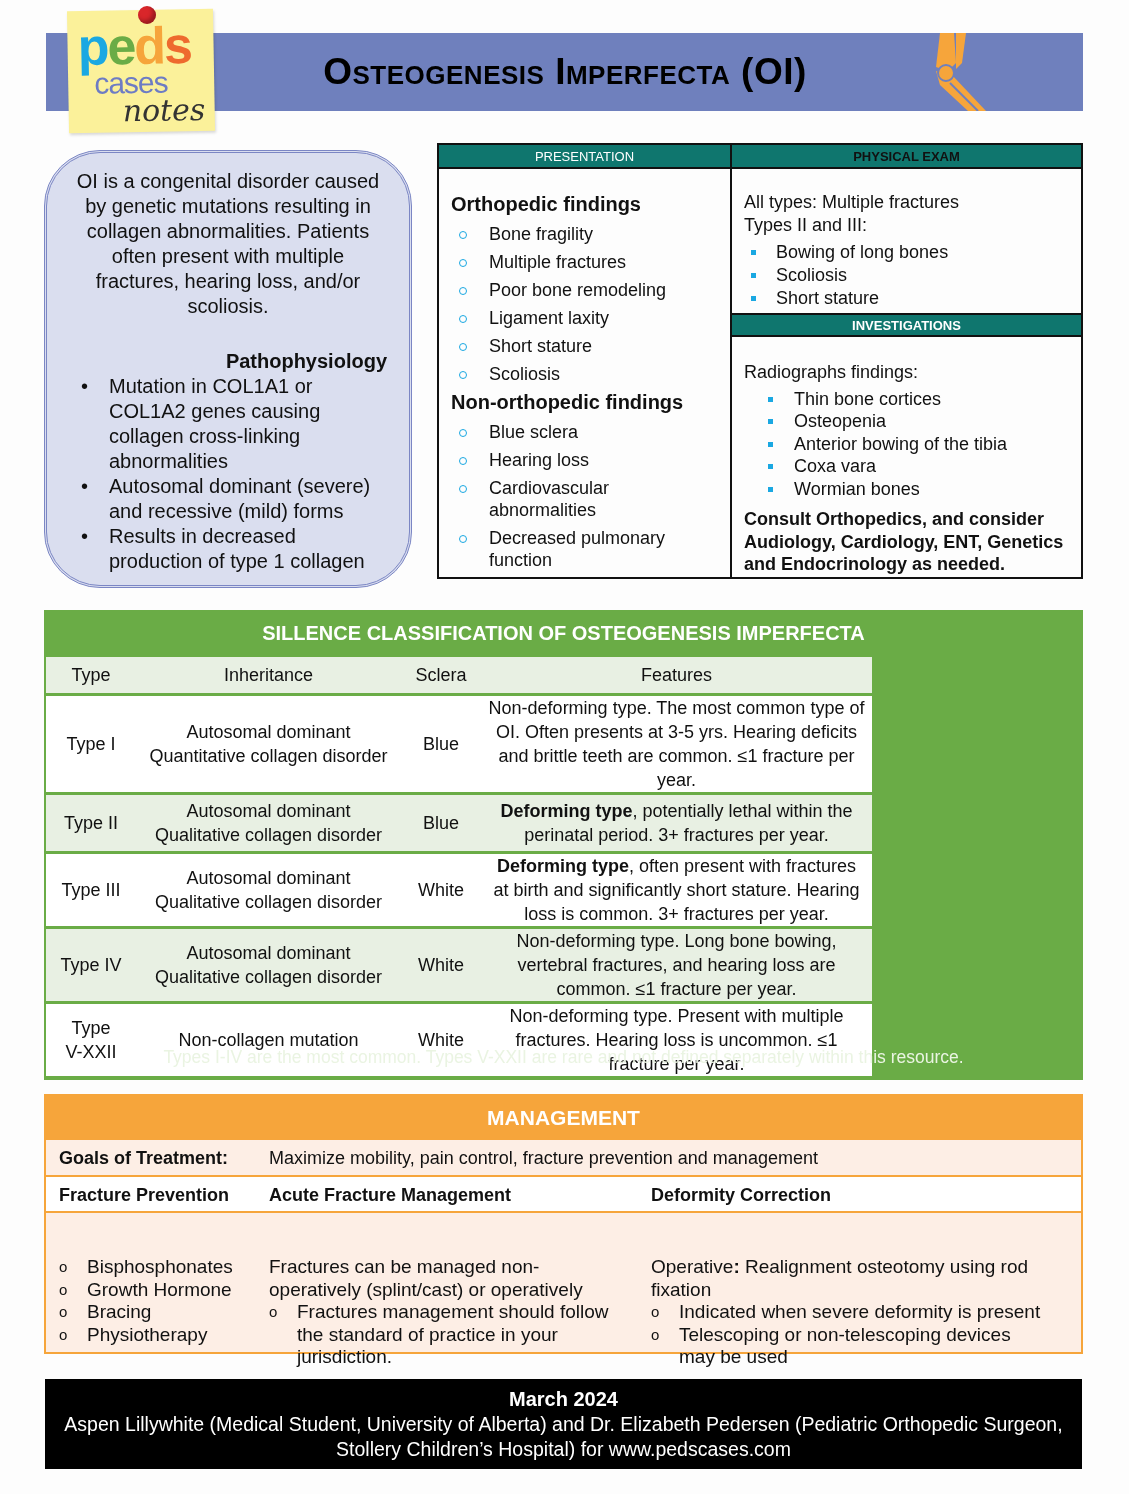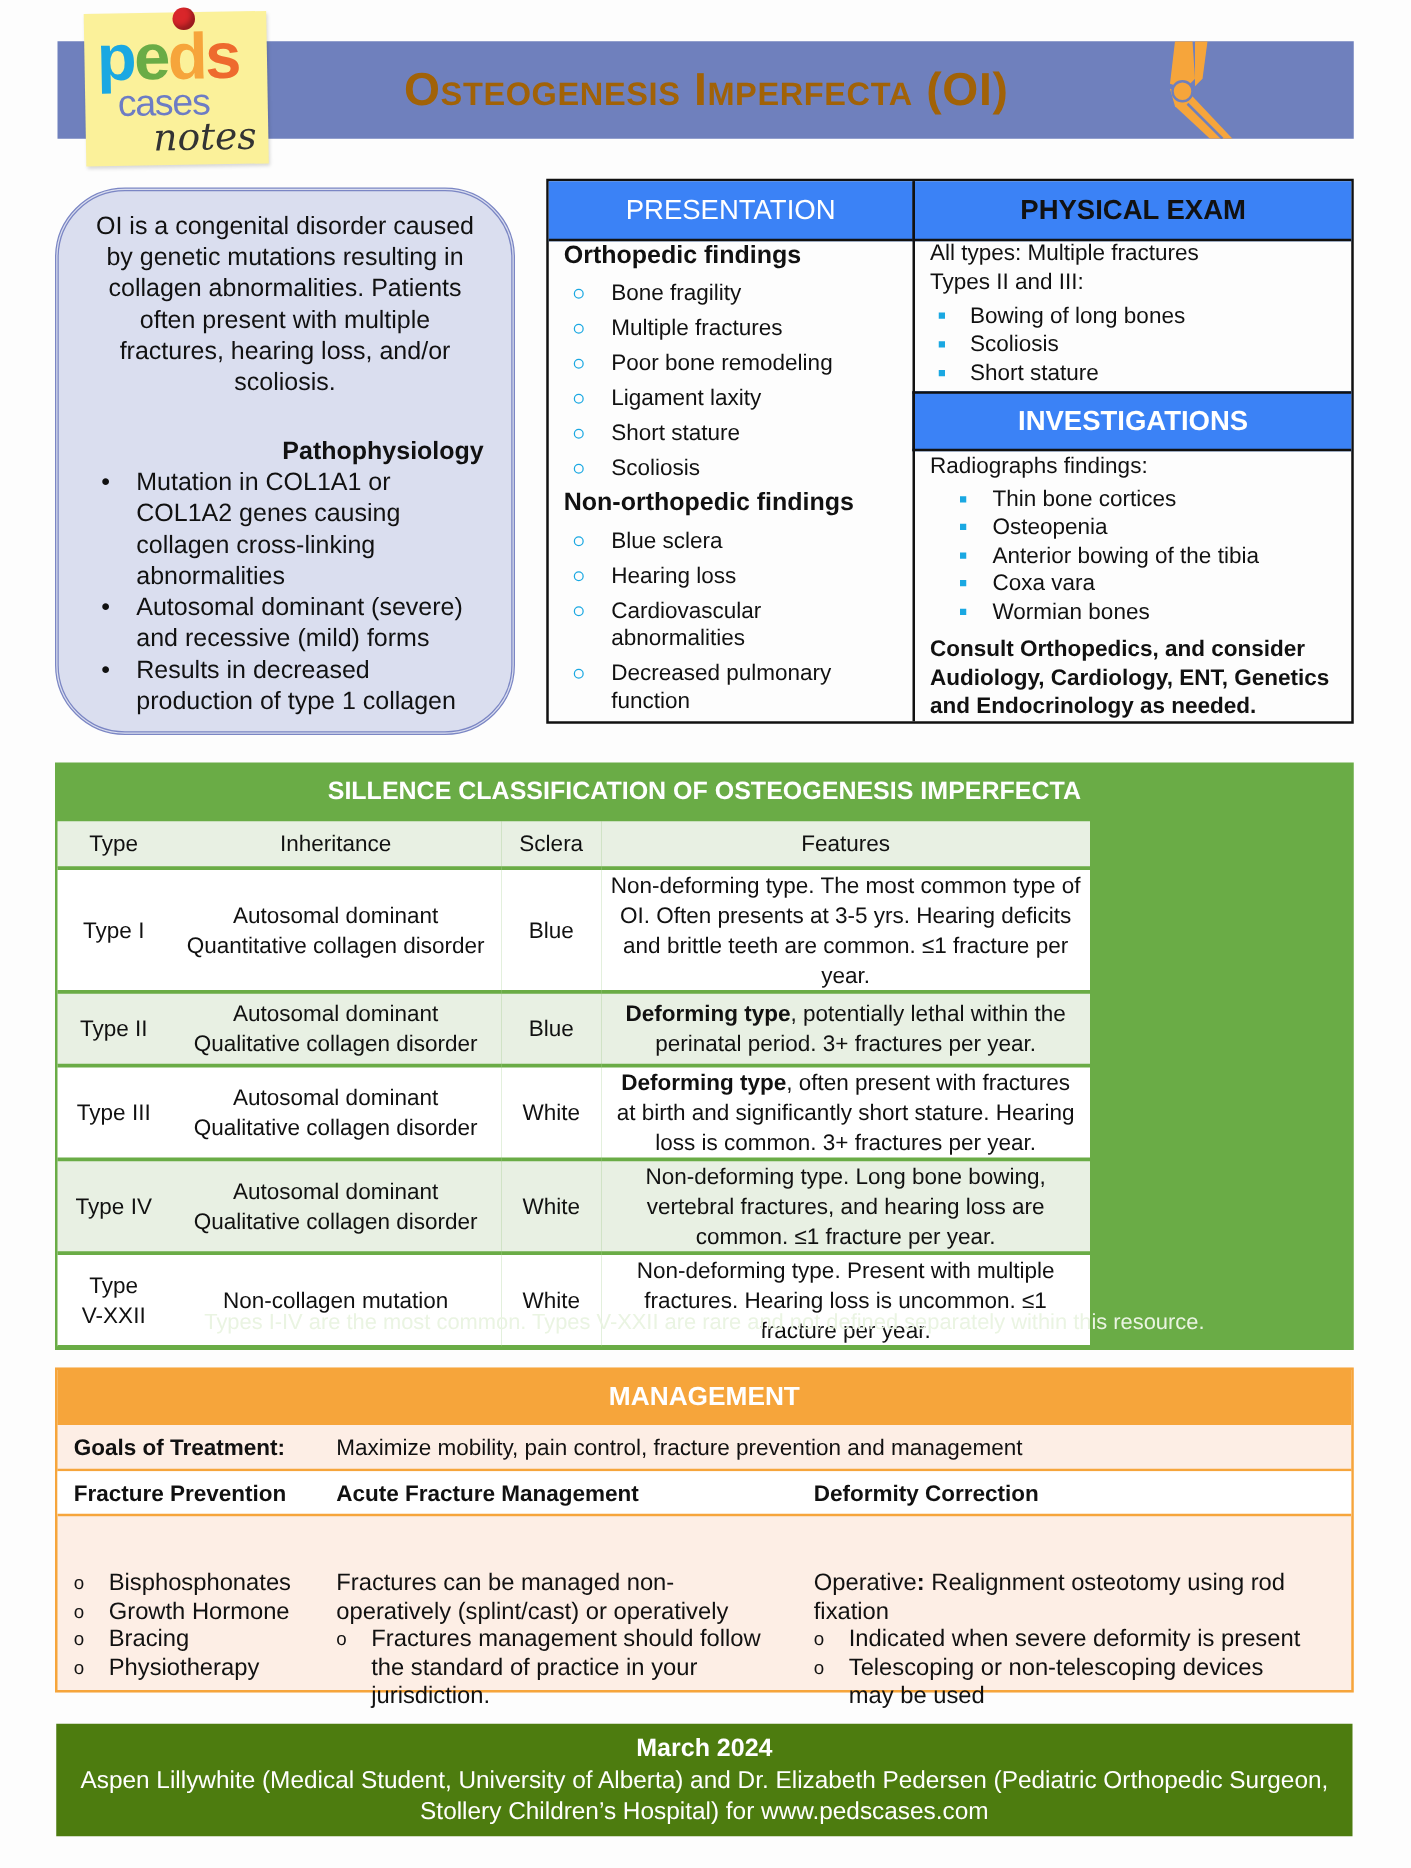--- a/index.html
+++ b/index.html
@@ -6,42 +6,42 @@
   html, body { margin: 0; padding: 0; }
   body {
     width: 1129px; height: 1494px; background: #fdfdfd; position: relative;
     font-family: "Liberation Sans", sans-serif; color: #111; overflow: hidden;
   }
   .abs { position: absolute; }
 
   
   #header-bar { left: 46px; top: 33px; width: 1037px; height: 78px; background: #6f80bd; }
   #title { left: 240px; top: 33px; width: 650px; height: 78px; display: flex; align-items: center; justify-content: center;
-    color: #a16207; font-weight: bold; font-size: 37px; letter-spacing: 0.5px; }
+    color: #000000; font-weight: bold; font-size: 37px; letter-spacing: 0.5px; }
   #title .sc { font-variant: small-caps; }
   #logo { left: 68px; top: 10px; width: 146px; height: 122px; background: #fbf19a; transform: rotate(-1deg);
     box-shadow: 1px 2px 3px rgba(0,0,0,0.15); }
   #logo .peds { position: absolute; left: 10px; top: 10px; font-size: 52px; font-weight: bold; line-height: 1; letter-spacing: -2px; }
   #logo .cases { position: absolute; left: 26px; top: 58px; font-size: 30px; color: #6d7cc4; line-height: 1; letter-spacing: -1px; }
   #logo .notes { position: absolute; left: 54px; top: 86px; font-size: 30px; font-style: italic; font-family: "DejaVu Serif", serif; color: #333; line-height: 1; }
   #pin { left: 138px; top: 6px; width: 18px; height: 18px; border-radius: 50%; background: #d9262a; box-shadow: inset -3px -3px 4px rgba(0,0,0,0.3); }
   #knee-icon { left: 926px; top: 33px; width: 70px; height: 78px; }
 
   
   #intro-box { left: 44px; top: 150px; width: 368px; height: 438px; border: 3px double #7b86c4; border-radius: 56px;
     background: #dadeef; padding: 16px 22px 10px 22px; }
   #intro-text { text-align: center; font-size: 20px; line-height: 25px; }
   #patho-title { text-align: right; font-weight: bold; font-size: 20px; margin-top: 30px; line-height: 25px; }
   #patho-list { margin: 0; padding: 0; list-style: none; font-size: 20px; line-height: 25px; }
   #patho-list li { position: relative; padding-left: 40px; }
   #patho-list li::before { content: "•"; position: absolute; left: 12px; top: 0; }
 
   
   #pres-table { left: 437px; top: 143px; width: 646px; height: 436px; border: 2px solid #111; }
-  .colhead { position: absolute; background: #3b82f6; height: 48px; display: flex; align-items: center; justify-content: center; font-size: 22px; }
+  .colhead { position: absolute; background: #0f766e; height: 24px; display: flex; align-items: center; justify-content: center; font-size: 13px; }
   #pres-head { left: 0; top: 0; width: 291px; color: #fff; border-bottom: 2px solid #111; }
   #exam-head { left: 291px; top: 0; width: 351px; font-weight: bold; border-left: 2px solid #111; border-bottom: 2px solid #111; }
   #inv-head { left: 291px; top: 168px; width: 351px; color: #fff; font-weight: bold; border-left: 2px solid #111; border-top: 2px solid #111; border-bottom: 2px solid #111; }
   #vdiv { position: absolute; left: 291px; top: 0; width: 2px; height: 432px; background: #111; }
   #pres-body { position: absolute; left: 12px; top: 46px; width: 276px; font-size: 18px; }
   .sub-h { font-weight: bold; font-size: 20px; line-height: 26px; }
   .ring-list { list-style: none; margin: 0 0 0 0; padding: 0; }
   .ring-list li { position: relative; padding-left: 38px; line-height: 22px; margin-top: 6px; }
   .ring-list li::before { content: ""; position: absolute; left: 8px; top: 8px; width: 6px; height: 6px; border: 1px solid #1aa8e2; border-radius: 50%; }
   #exam-body { position: absolute; left: 305px; top: 46px; width: 330px; font-size: 18px; line-height: 23px; }
@@ -74,21 +74,21 @@
   #goals-label { position: absolute; left: 13px; top: 8px; font-weight: bold; }
   #goals-text { position: absolute; left: 223px; top: 8px; }
   #mgmt-heads { position: absolute; left: 0; top: 81px; width: 100%; height: 36px; background: #fff; border-bottom: 2px solid #f6a53b; font-weight: bold; font-size: 18px; }
   #mgmt-heads span { position: absolute; top: 8px; }
   .mcol { position: absolute; top: 126px; font-size: 19px; line-height: 22.5px; margin-top: 34px; }
   .o-list { list-style: none; margin: 0; padding: 0; }
   .o-list li { position: relative; padding-left: 28px; }
   .o-list li::before { content: "o"; position: absolute; left: 0; top: 0; font-size: 15px; }
 
   
-  #footer { left: 45px; top: 1379px; width: 1037px; height: 90px; background: #4d7c0f; color: #fff; text-align: center; font-size: 19.5px; line-height: 25px; padding-top: 8px; }
+  #footer { left: 45px; top: 1379px; width: 1037px; height: 90px; background: #000000; color: #fff; text-align: center; font-size: 19.5px; line-height: 25px; padding-top: 8px; }
   #footer-date { font-weight: bold; font-size: 20px; }
 </style>
 </head>
 <body>
 
 <div id="header-bar" class="abs"></div>
 <div id="title" class="abs">
   <span class="sc">Osteogenesis Imperfecta</span>&nbsp;<span>(OI)</span>
 </div>
 <div id="logo" class="abs">

